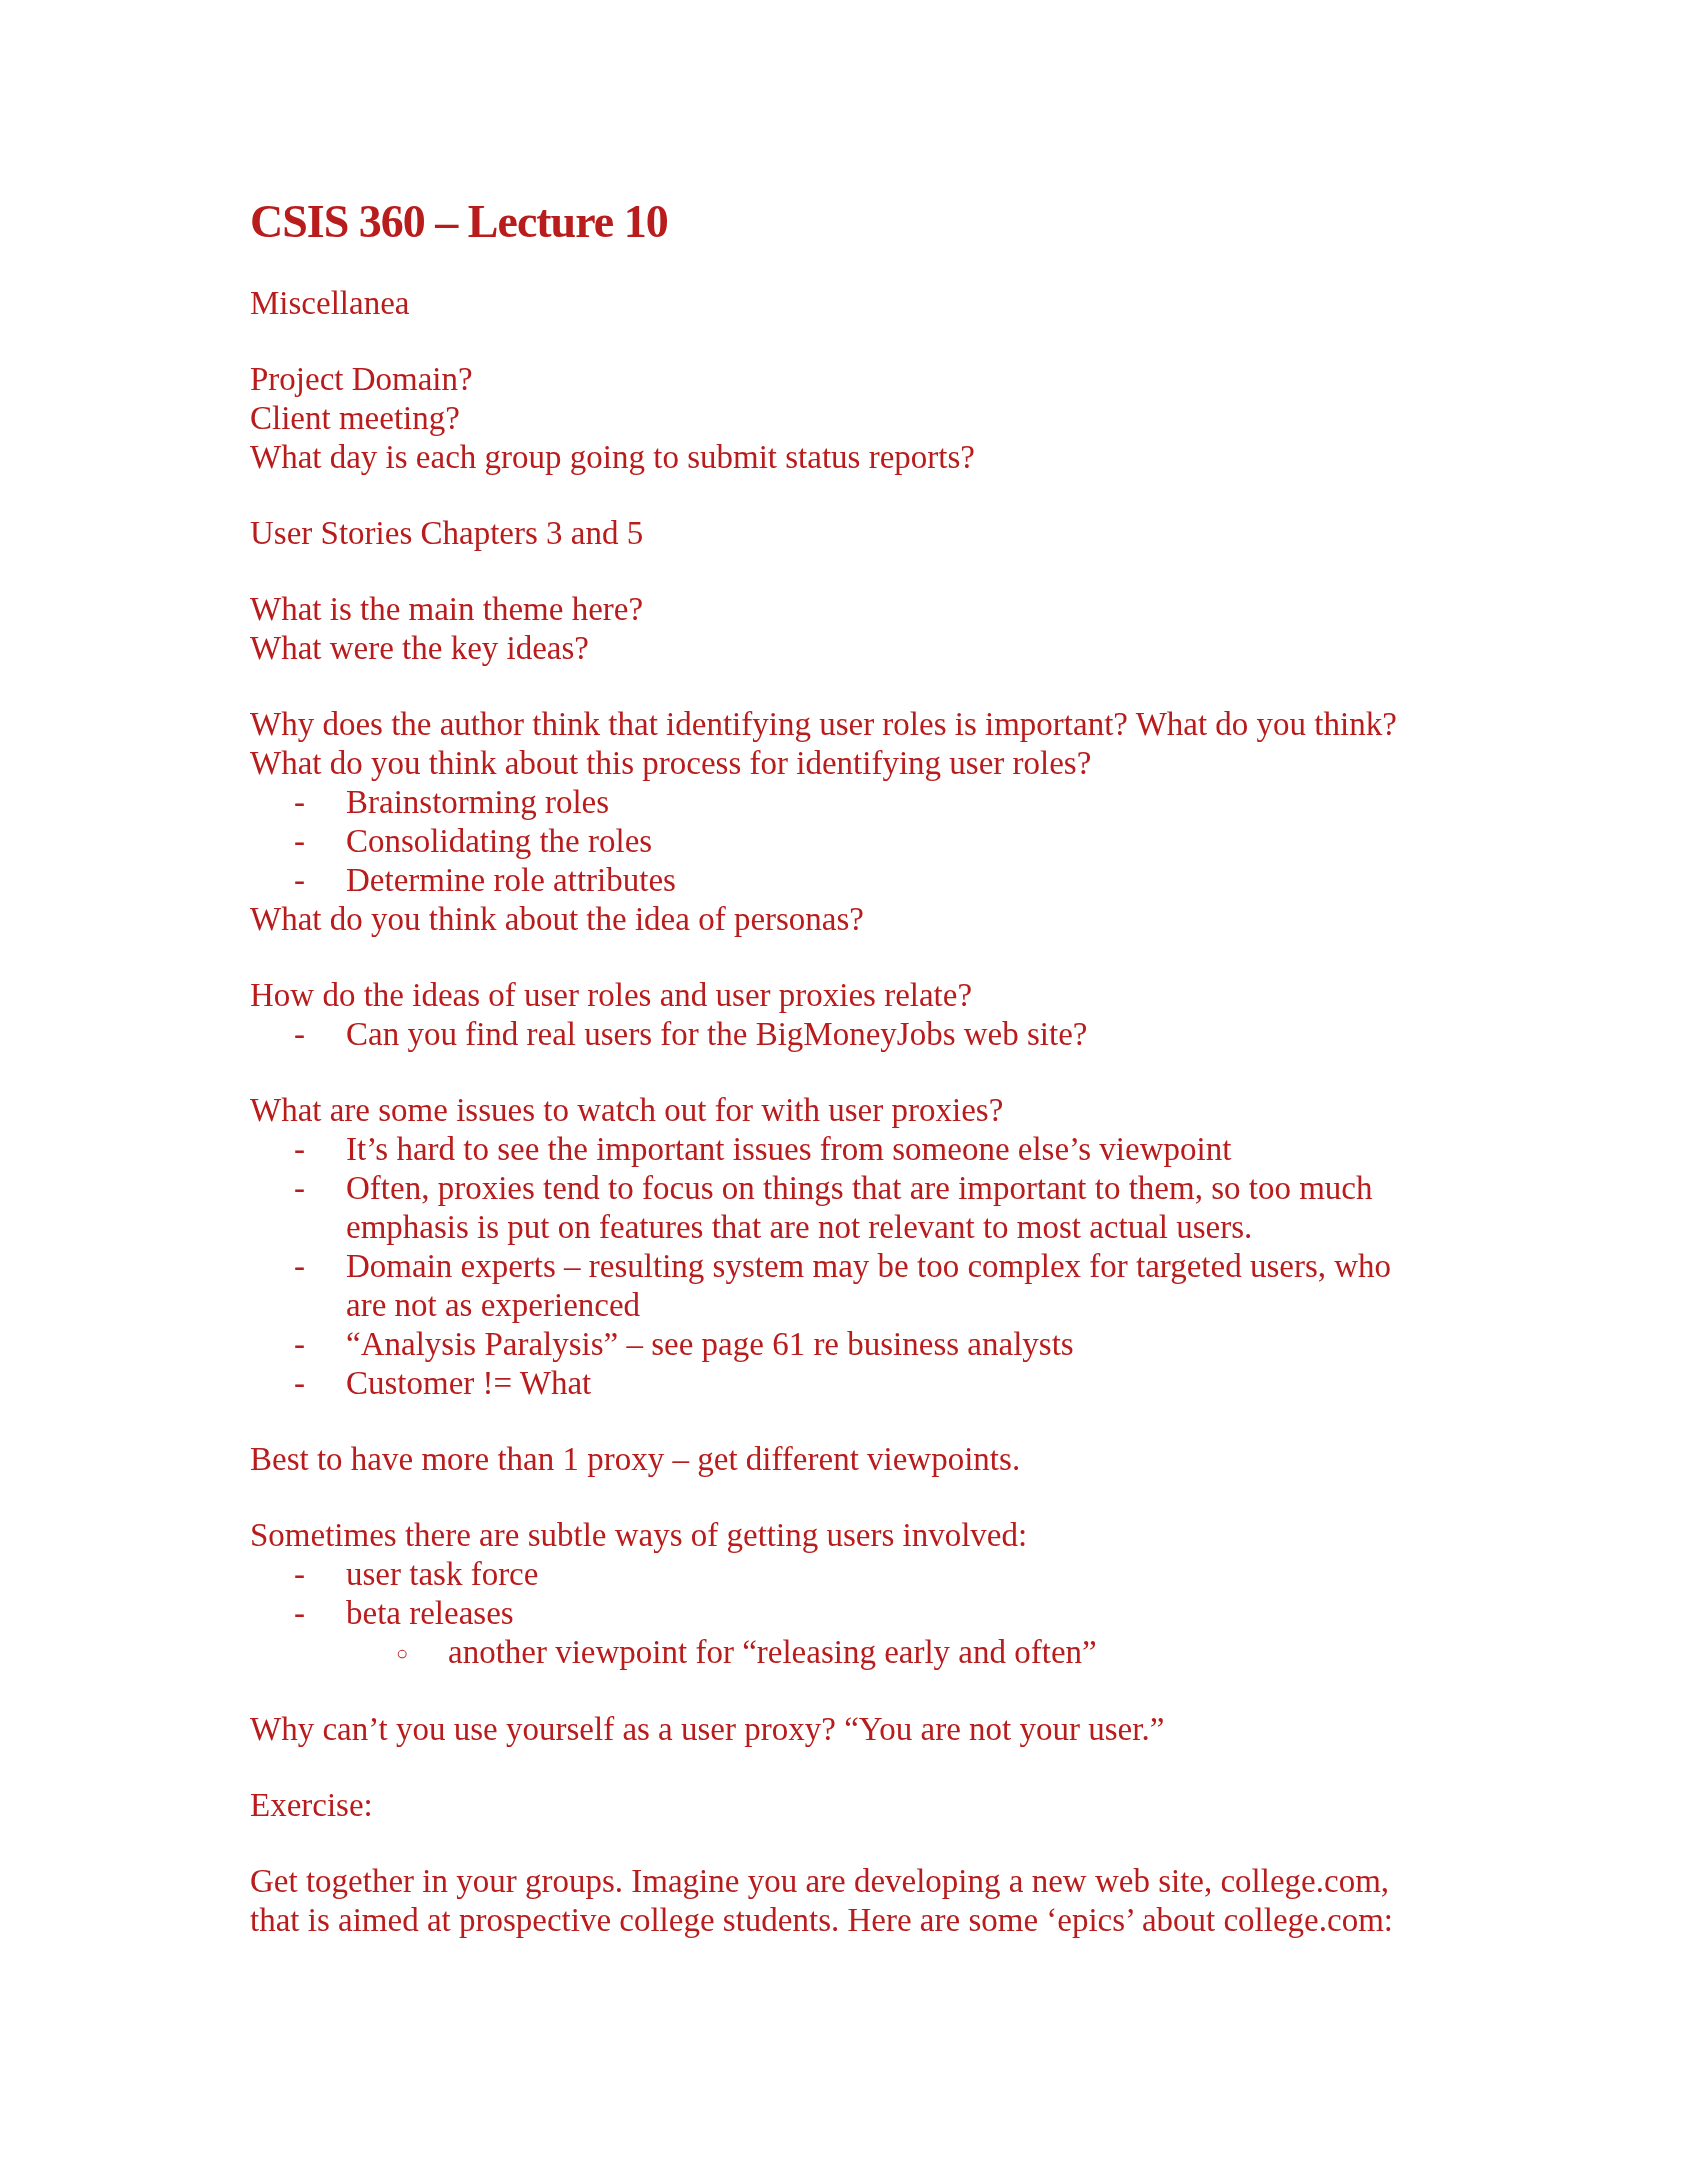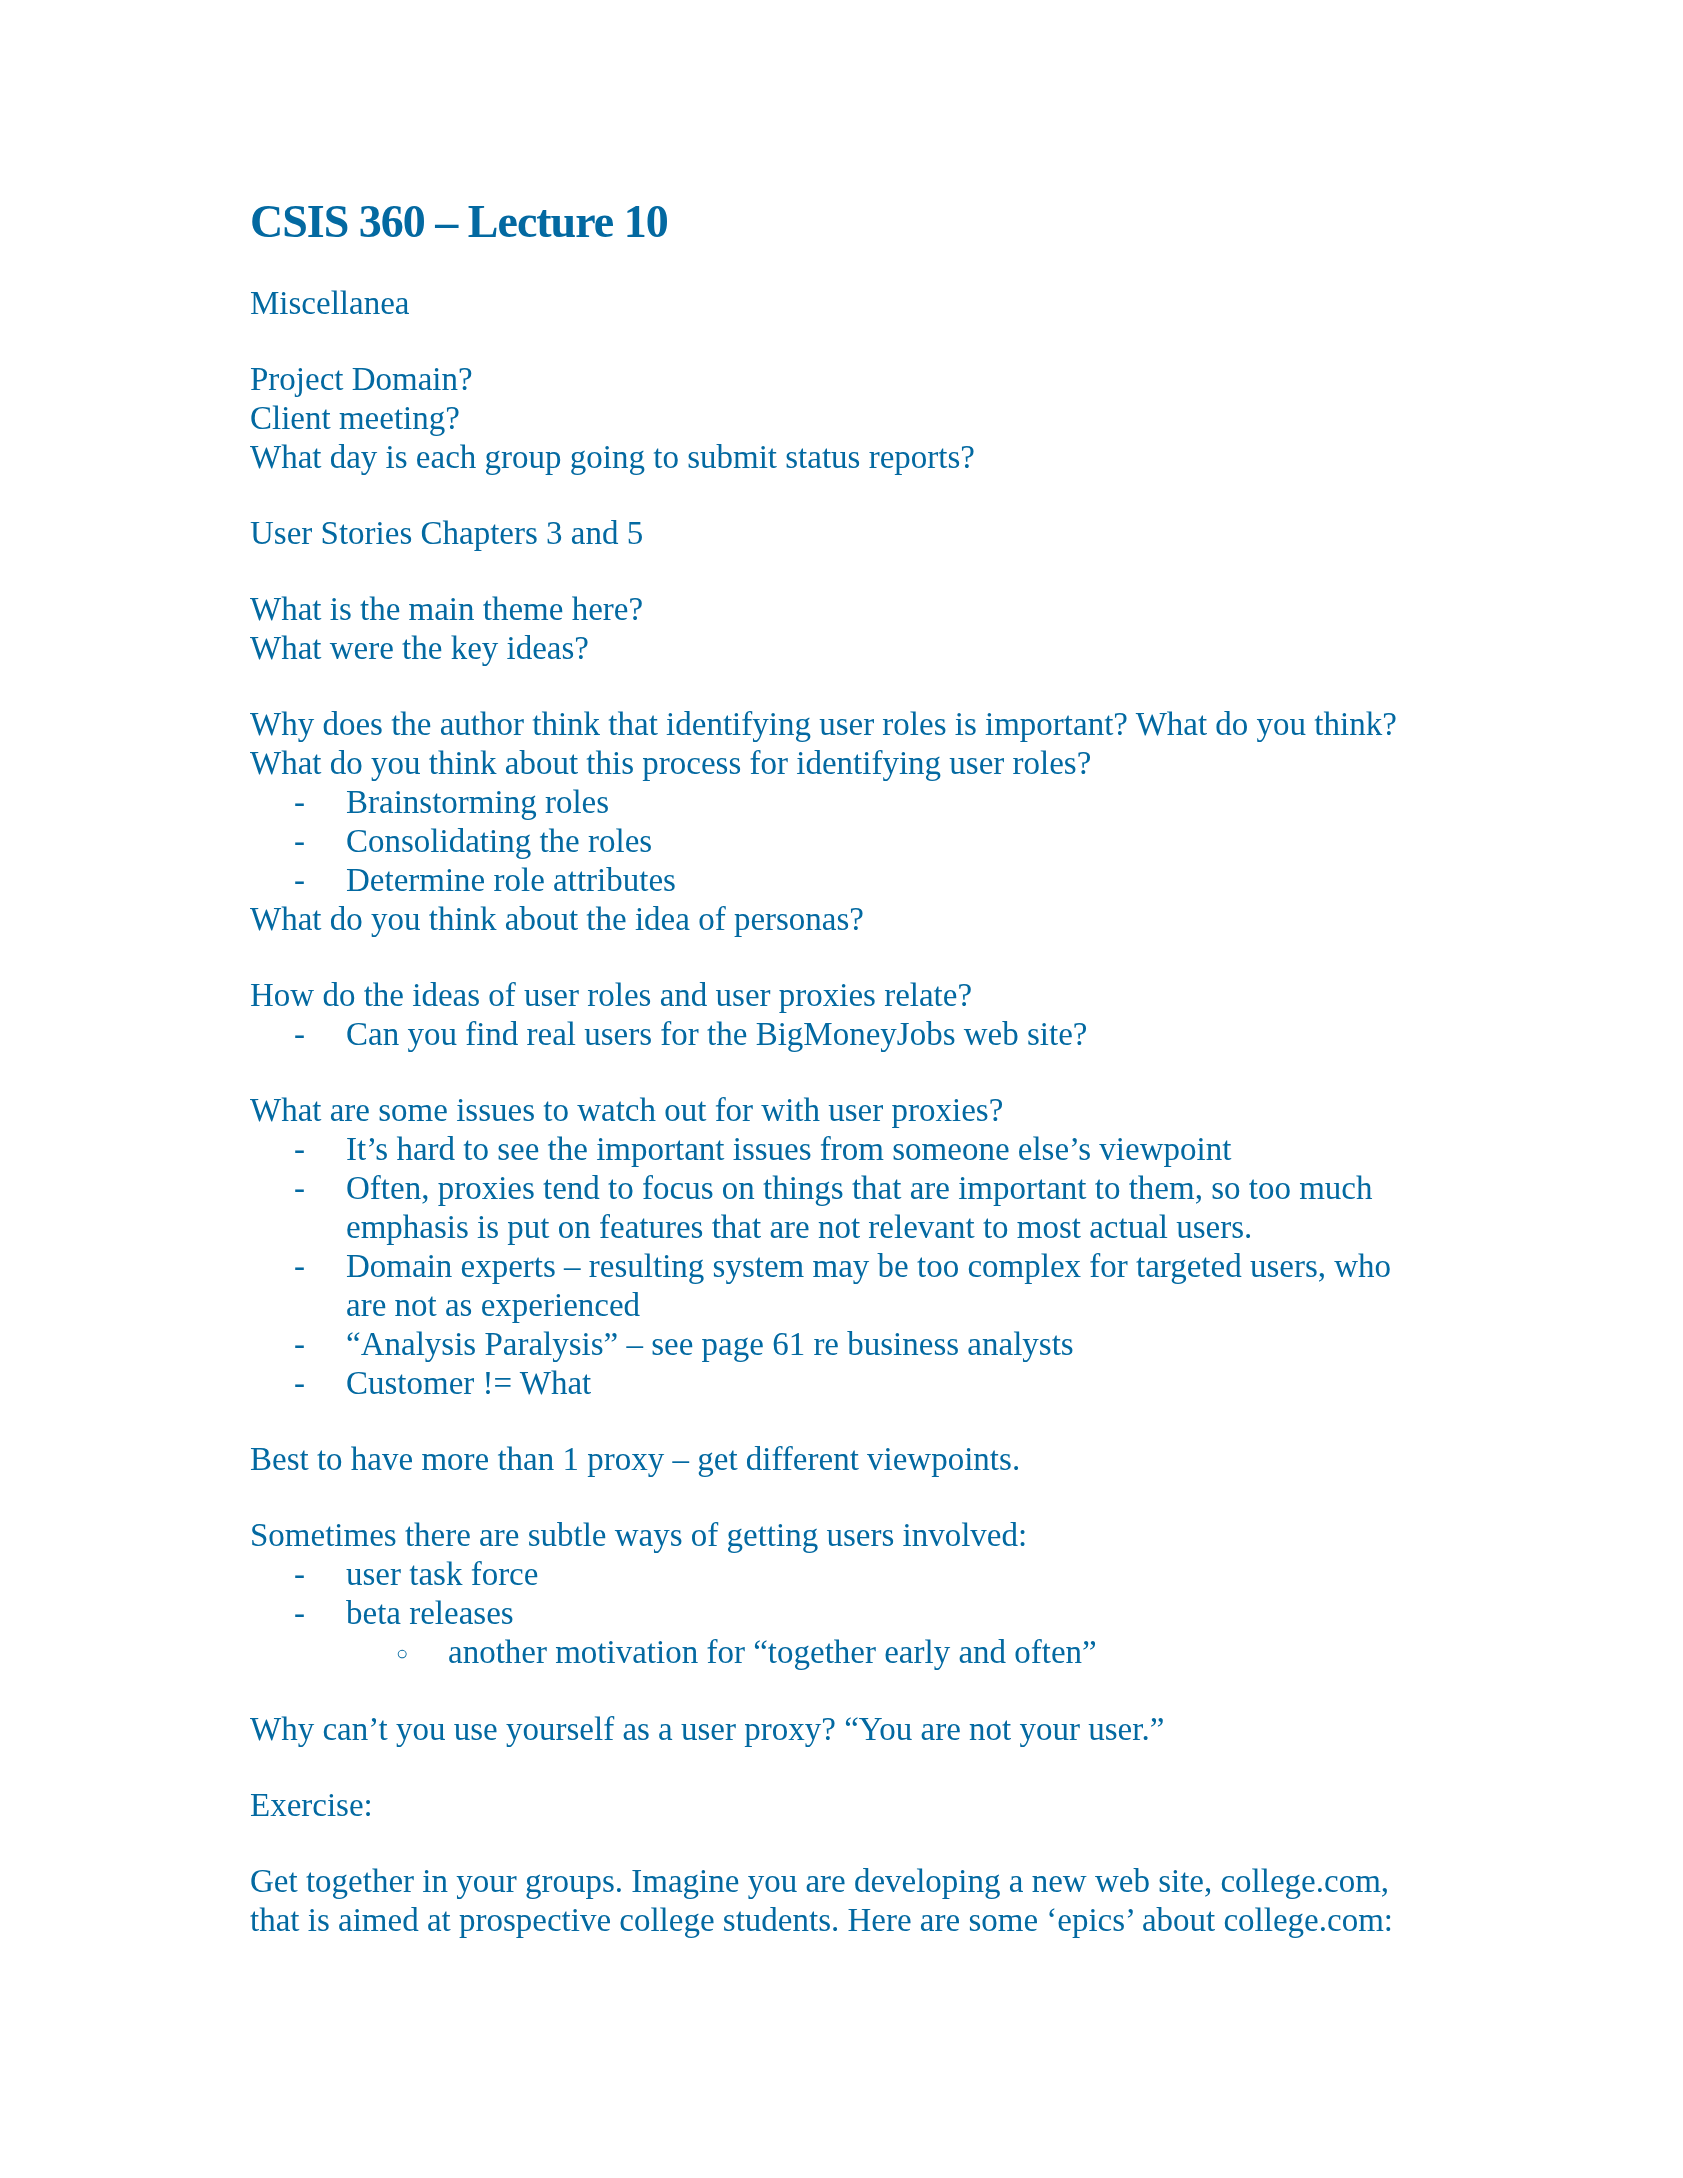--- a/index.html
+++ b/index.html
@@ -5,21 +5,21 @@
   html, body {
     margin: 0;
     padding: 0;
     background: #ffffff;
   }
   .page {
     position: relative;
     width: 1683px;
     height: 2178px;
     background: #ffffff;
-    color: #0369a1;
+    color: #b91c1c;
     font-family: "Liberation Serif", "DejaVu Serif", serif;
     overflow: hidden;
   }
   .content {
     position: absolute;
     left: 250px;
     top: 196px;
     width: 1228px;
   }
   .line {
@@ -88,21 +88,21 @@
       <div class="line bullet1"><span class="marker">-</span><span class="btext">Domain experts – resulting system may be too complex for targeted users, who</span></div>
       <div class="line cont1">are not as experienced</div>
       <div class="line bullet1"><span class="marker">-</span><span class="btext">“Analysis Paralysis” – see page 61 re business analysts</span></div>
       <div class="line bullet1"><span class="marker">-</span><span class="btext">Customer != What</span></div>
       <div class="line blank"></div>
       <div class="line body">Best to have more than 1 proxy – get different viewpoints.</div>
       <div class="line blank"></div>
       <div class="line body">Sometimes there are subtle ways of getting users involved:</div>
       <div class="line bullet1"><span class="marker">-</span><span class="btext">user task force</span></div>
       <div class="line bullet1"><span class="marker">-</span><span class="btext">beta releases</span></div>
-      <div class="line bullet2"><span class="marker">○</span><span class="btext">another motivation for “together early and often”</span></div>
+      <div class="line bullet2"><span class="marker">○</span><span class="btext">another viewpoint for “releasing early and often”</span></div>
       <div class="line blank"></div>
       <div class="line body">Why can’t you use yourself as a user proxy? “You are not your user.”</div>
       <div class="line blank"></div>
       <div class="line heading">Exercise:</div>
       <div class="line blank"></div>
       <div class="line body">Get together in your groups. Imagine you are developing a new web site, college.com,</div>
       <div class="line body">that is aimed at prospective college students. Here are some ‘epics’ about college.com:</div>
     </div>
 </div>
 

